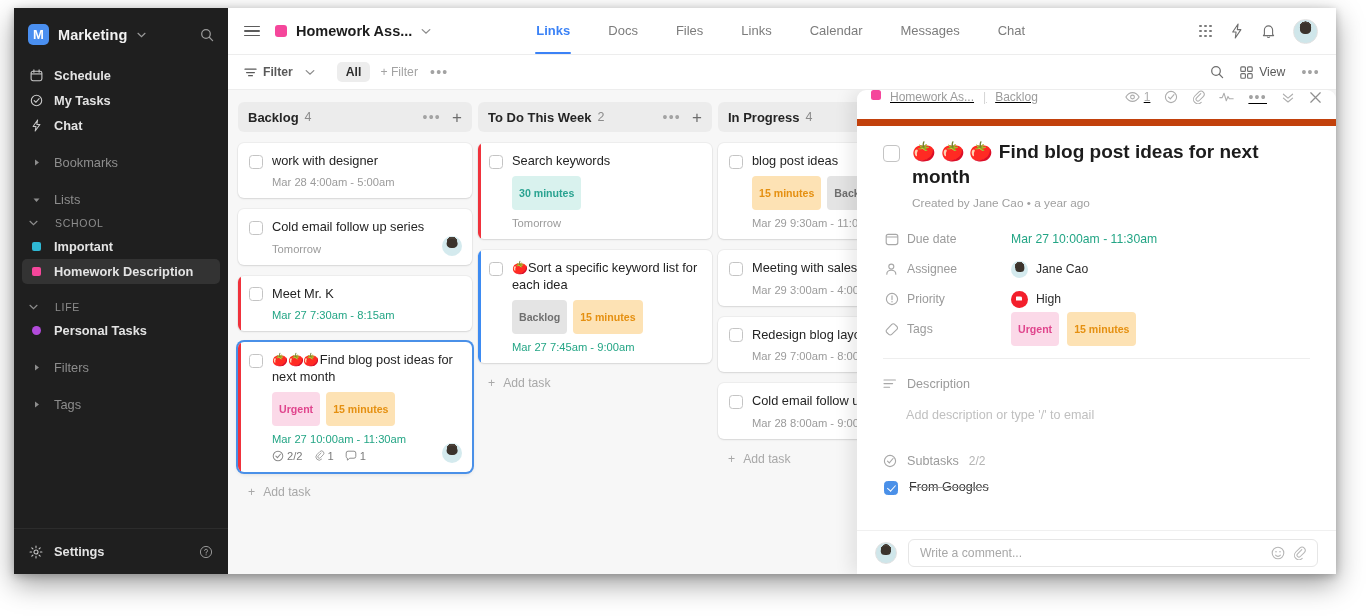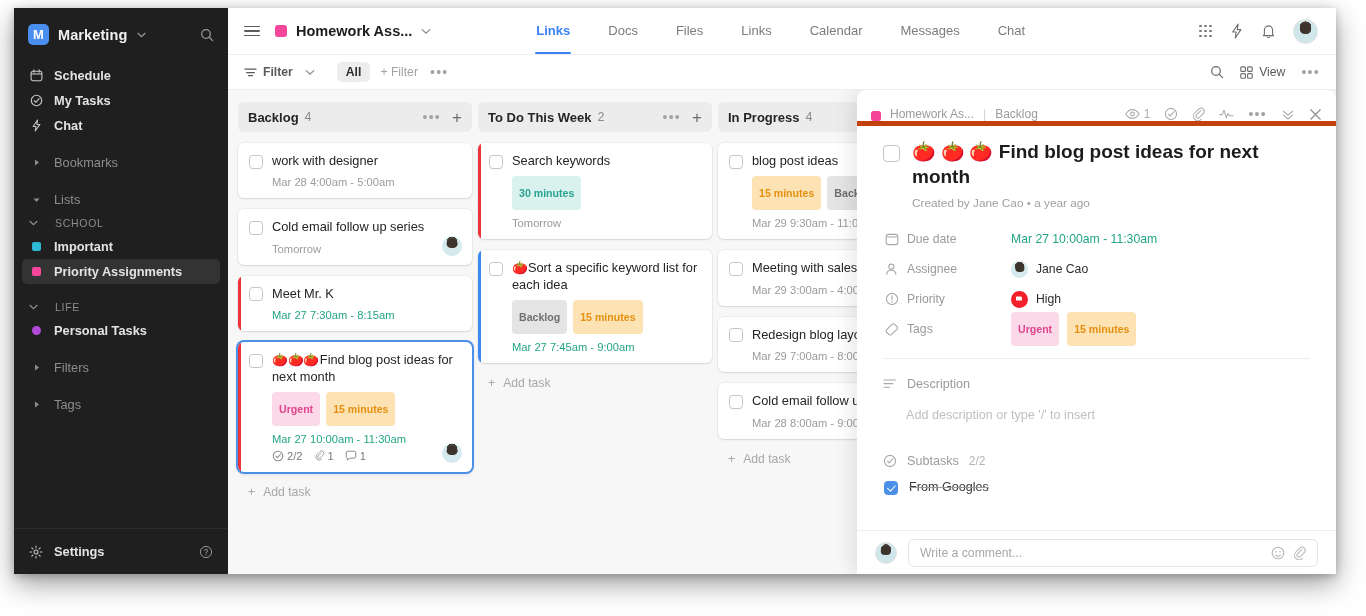--- a/index.html
+++ b/index.html
@@ -179,22 +179,22 @@
   
   #panel {
     position:absolute; right:0; top:0; bottom:0;
     width: 479px; background:#fff;
     border-top-left-radius: 9px;
     border-top-right-radius: 9px;
     box-shadow: -6px 0 18px rgba(0,0,0,0.09);
     display:flex; flex-direction:column; overflow:hidden;
   }
   .p-head {
-    height:36px; display:flex; align-items:flex-end; gap:9px;
-    padding: 0 14px; border-bottom:5px solid #c2410c; flex:0 0 36px;
+    height:36px; display:flex; align-items:flex-start; gap:9px;
+    padding: 0 14px; border-bottom:7px solid #c2410c; flex:0 0 36px;text-decoration:underline;
   }
   .p-head .sq { width:10px;height:10px;border-radius:2.5px;background:#f5469b;}
   .p-head .crumb { font-size:12px; color:#9b9b9b; }
   .p-head .sep { color:#d3d3d3; font-size:12px; }
   .p-head .r { margin-left:auto; display:flex; align-items:center; gap:14px; color:#adadad; font-size:12px;}
   .p-head .r .eye { display:flex; align-items:center; gap:4px;}
 
   .p-body { flex:1; overflow:hidden; padding: 14px 26px 0 26px; }
   .p-title-row { display:flex; gap:12px; align-items:flex-start; }
   .cb-lg { width:17px;height:17px;border:1.7px solid #c4c4c4;border-radius:4px;flex:0 0 auto;margin-top:5px;background:#fff;}
@@ -323,21 +323,21 @@
       <div class="sb-row">
         <span class="ic">
             <i class="dot" style="background:#2fb8d4"></i>
           </span>
         <span>Important</span>
       </div>
       <div class="sb-row active">
         <span class="ic">
             <i class="dot" style="background:#f5469b"></i>
           </span>
-        <span>Priority Assignments</span>
+        <span>Homework Description</span>
       </div>
 
       <div class="sb-gap"></div>
       <div class="sb-section">
         <span class="ic">
           <svg width="9" height="6" viewBox="0 0 9 6">
               <path d="M1 1.3 4.5 4.7 8 1.3" stroke="#8d8d8d" stroke-width="1.2" fill="none" stroke-linecap="round"></path>
             </svg>
         </span>
         <span>LIFE</span>
@@ -764,21 +764,21 @@
           <div class="sec-row">
             <span style="color:#a8a8a8;display:flex">
               <svg width="14" height="13" viewBox="0 0 14 13">
                   <line x1="1" y1="2" x2="12.4" y2="2" stroke="#a8a8a8" stroke-width="1.15" stroke-linecap="round"></line>
                   <line x1="1" y1="5.6" x2="9.6" y2="5.6" stroke="#a8a8a8" stroke-width="1.15" stroke-linecap="round"></line>
                   <line x1="1" y1="9.2" x2="6.6" y2="9.2" stroke="#a8a8a8" stroke-width="1.15" stroke-linecap="round"></line>
                 </svg>
             </span>
             <span class="lb">Description</span>
           </div>
-          <div class="desc-ph">Add description or type '/' to insert</div>
+          <div class="desc-ph">Add description or type '/' to email</div>
 
           <div class="sec-row" style="margin-top:32px">
             <span style="color:#a8a8a8;display:flex">
               <svg width="14" height="14" viewBox="0 0 14 14">
                   <circle cx="7" cy="7" r="5.6" stroke="#a8a8a8" stroke-width="1.15" fill="none"></circle>
                   <path d="M4.5 7.1 6.3 8.9 10 4.5" stroke="#a8a8a8" stroke-width="1.15" fill="none" stroke-linecap="round"></path>
                 </svg>
             </span>
             <span class="lb">Subtasks</span>
             <span class="ct2">2/2</span>

